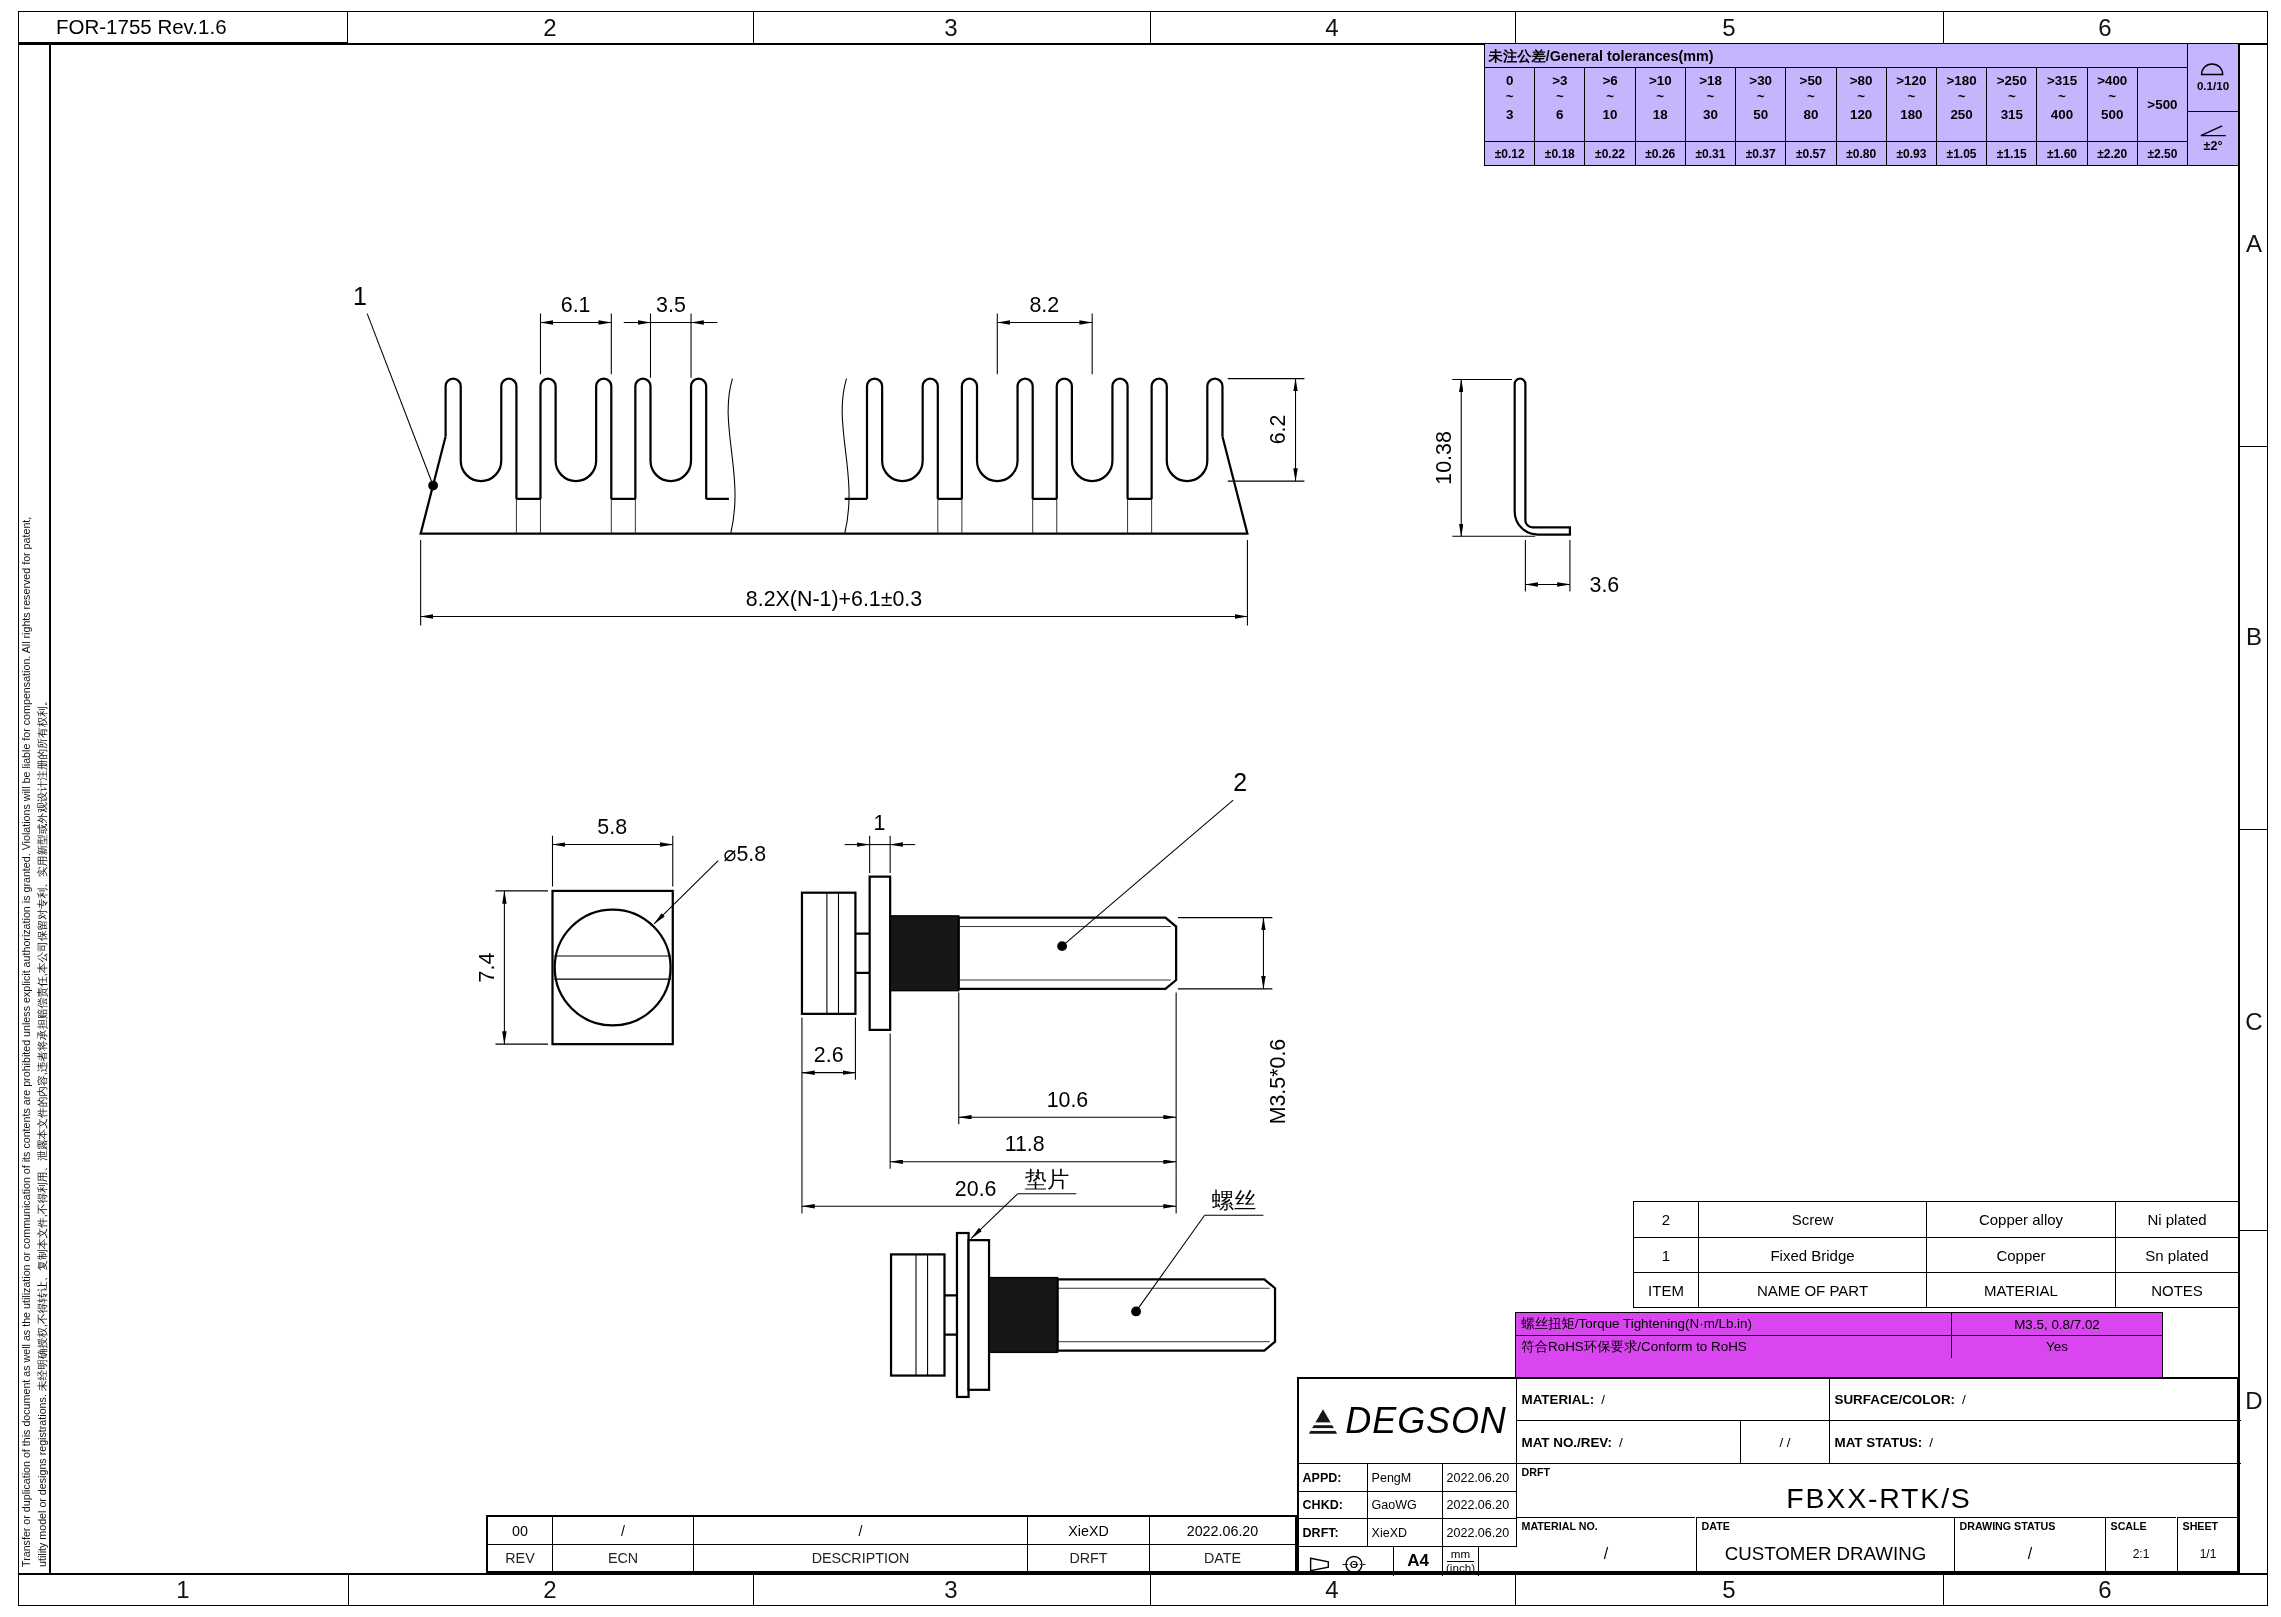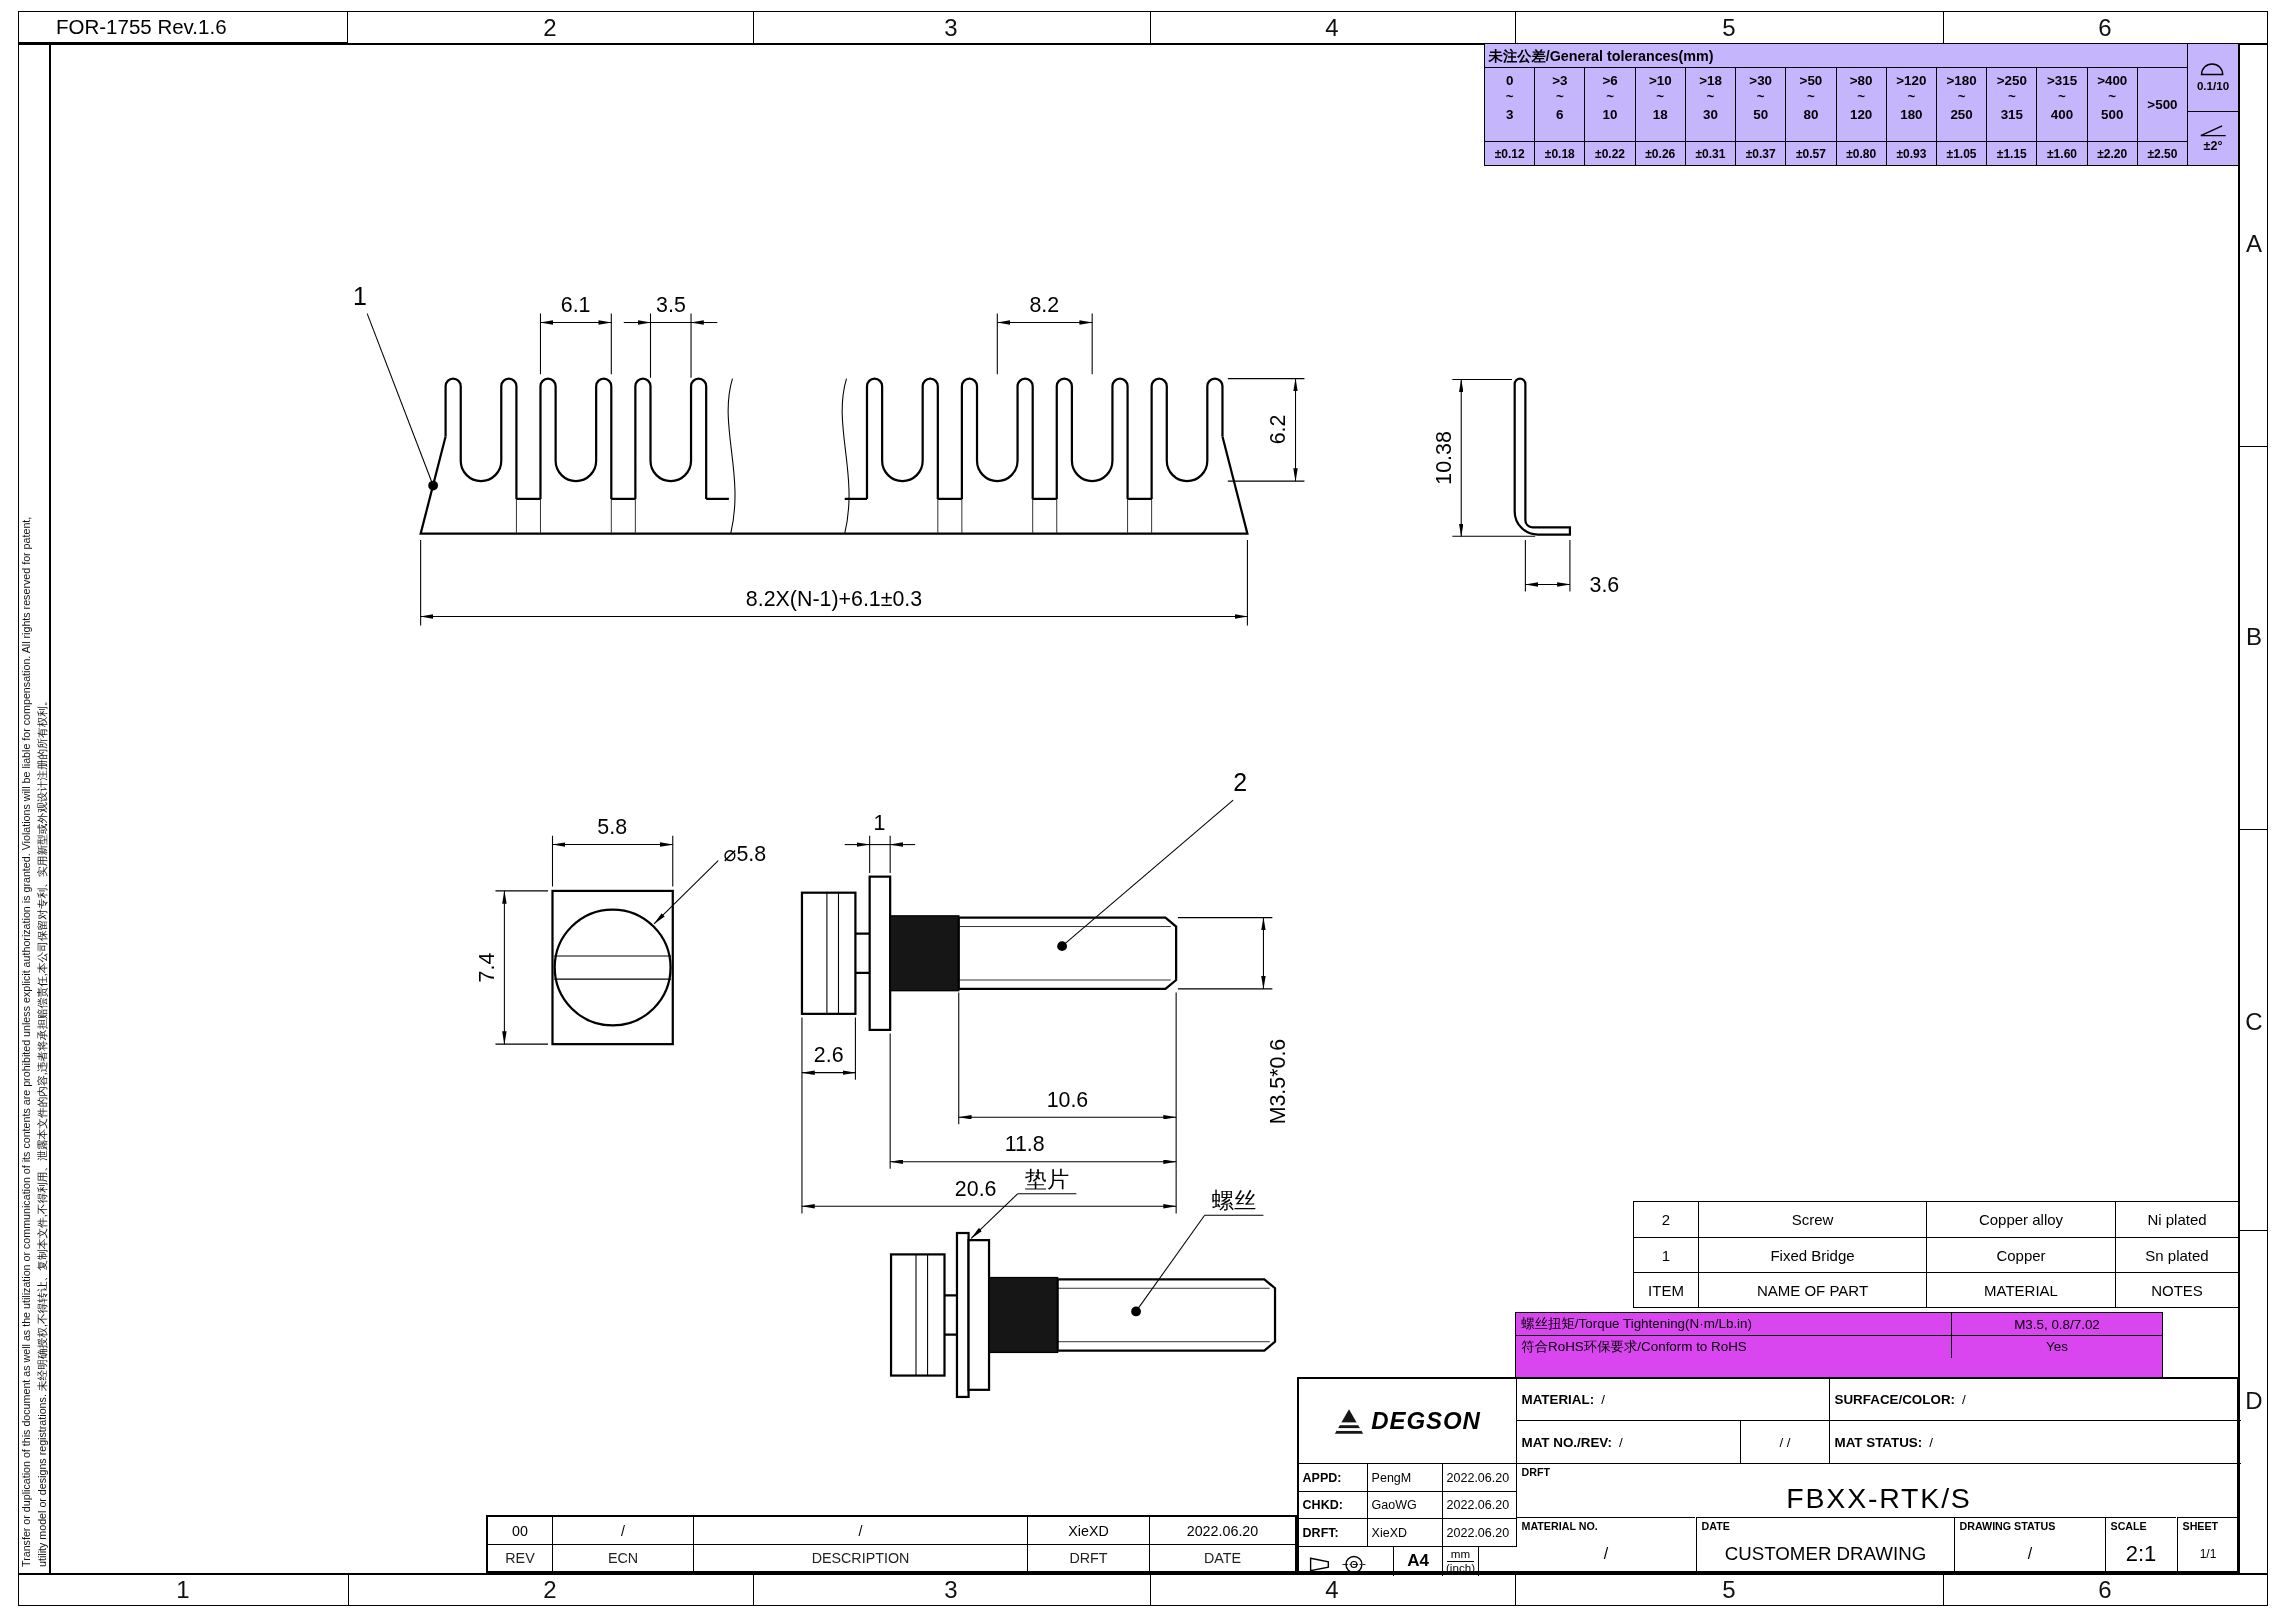--- a/index.html
+++ b/index.html
@@ -43,21 +43,21 @@
 .bl{border-left:1.3px solid #000}.bb{border-bottom:1.3px solid #000}.bt{border-top:1.3px solid #000}.br{border-right:1.3px solid #000}
 .lv{padding:2.7px 4.5px;display:flex;align-items:center;gap:7.1px;white-space:nowrap}
 .lbl{font-weight:bold}
 .kcell{display:flex;flex-direction:column}
 .kcell .k{font-size:10.7px;font-weight:bold;padding:1.8px 4.5px;text-align:left}
 .kcell .vv{flex:1;display:flex;align-items:center;justify-content:center;white-space:nowrap}
 .sig{display:grid;grid-template-columns:68px 75px 1fr;border-right:1.3px solid #000}
 .sig>div{display:flex;align-items:center;padding-left:3.6px;border-left:1.3px solid #000;white-space:nowrap;font-size:12.5px}
 .sig>div:first-child{border-left:none;font-weight:bold}
 .brandrow{display:flex;align-items:center;justify-content:center;gap:7.1px;height:100%}
-.brandname{font-size:24px;font-weight:bold;font-style:italic;letter-spacing:0.9px}
+.brandname{font-size:36px;font-weight:normal;font-style:italic;letter-spacing:0.9px}
 .frac{display:flex;flex-direction:column;align-items:center;font-size:11.6px;line-height:12.5px}
 .frac .top{border-bottom:1.1px solid #000;padding:0 3.6px}
 
 .rev{position:absolute;left:486px;top:1515px;width:811px;height:58px;border:2.2px solid #000;display:grid;grid-template-rows:1fr 1fr;font-size:14.3px;background:#fff}
 .rrow{display:grid;grid-template-columns:64px 141px 334px 122px 1fr}
 .rrow.hdr{border-top:1.3px solid #000;color:#222}
 .rcell{border-left:1.3px solid #000;display:flex;align-items:center;justify-content:center;white-space:nowrap}
 .rcell:first-child{border-left:none}
 
 svg text{font-family:"Liberation Sans","DejaVu Sans",sans-serif;fill:#000}
@@ -450,21 +450,21 @@
   <div class="tbc kcell bt bl" style="left:397px;top:138px;width:258px;height:58px">
     <span class="k">DATE</span>
     <span class="vv" style="font-size:18.7px">CUSTOMER DRAWING</span>
   </div>
   <div class="tbc kcell bt bl" style="left:655px;top:138px;width:151px;height:58px">
     <span class="k">DRAWING STATUS</span>
     <span class="vv" style="font-size:16px">/</span>
   </div>
   <div class="tbc kcell bt bl" style="left:806px;top:138px;width:71px;height:58px">
     <span class="k">SCALE</span>
-    <span class="vv" style="font-size:22px">2:1</span>
+    <span class="vv" style="font-size:12px">2:1</span>
   </div>
   <div class="tbc kcell bt bl" style="left:878px;top:138px;width:61px;height:58px">
     <span class="k">SHEET</span>
     <span class="vv" style="font-size:12px">1/1</span>
   </div>
 </div>
 
 <div class="rev">
   <div class="rrow">
     <div class="rcell">00</div>

